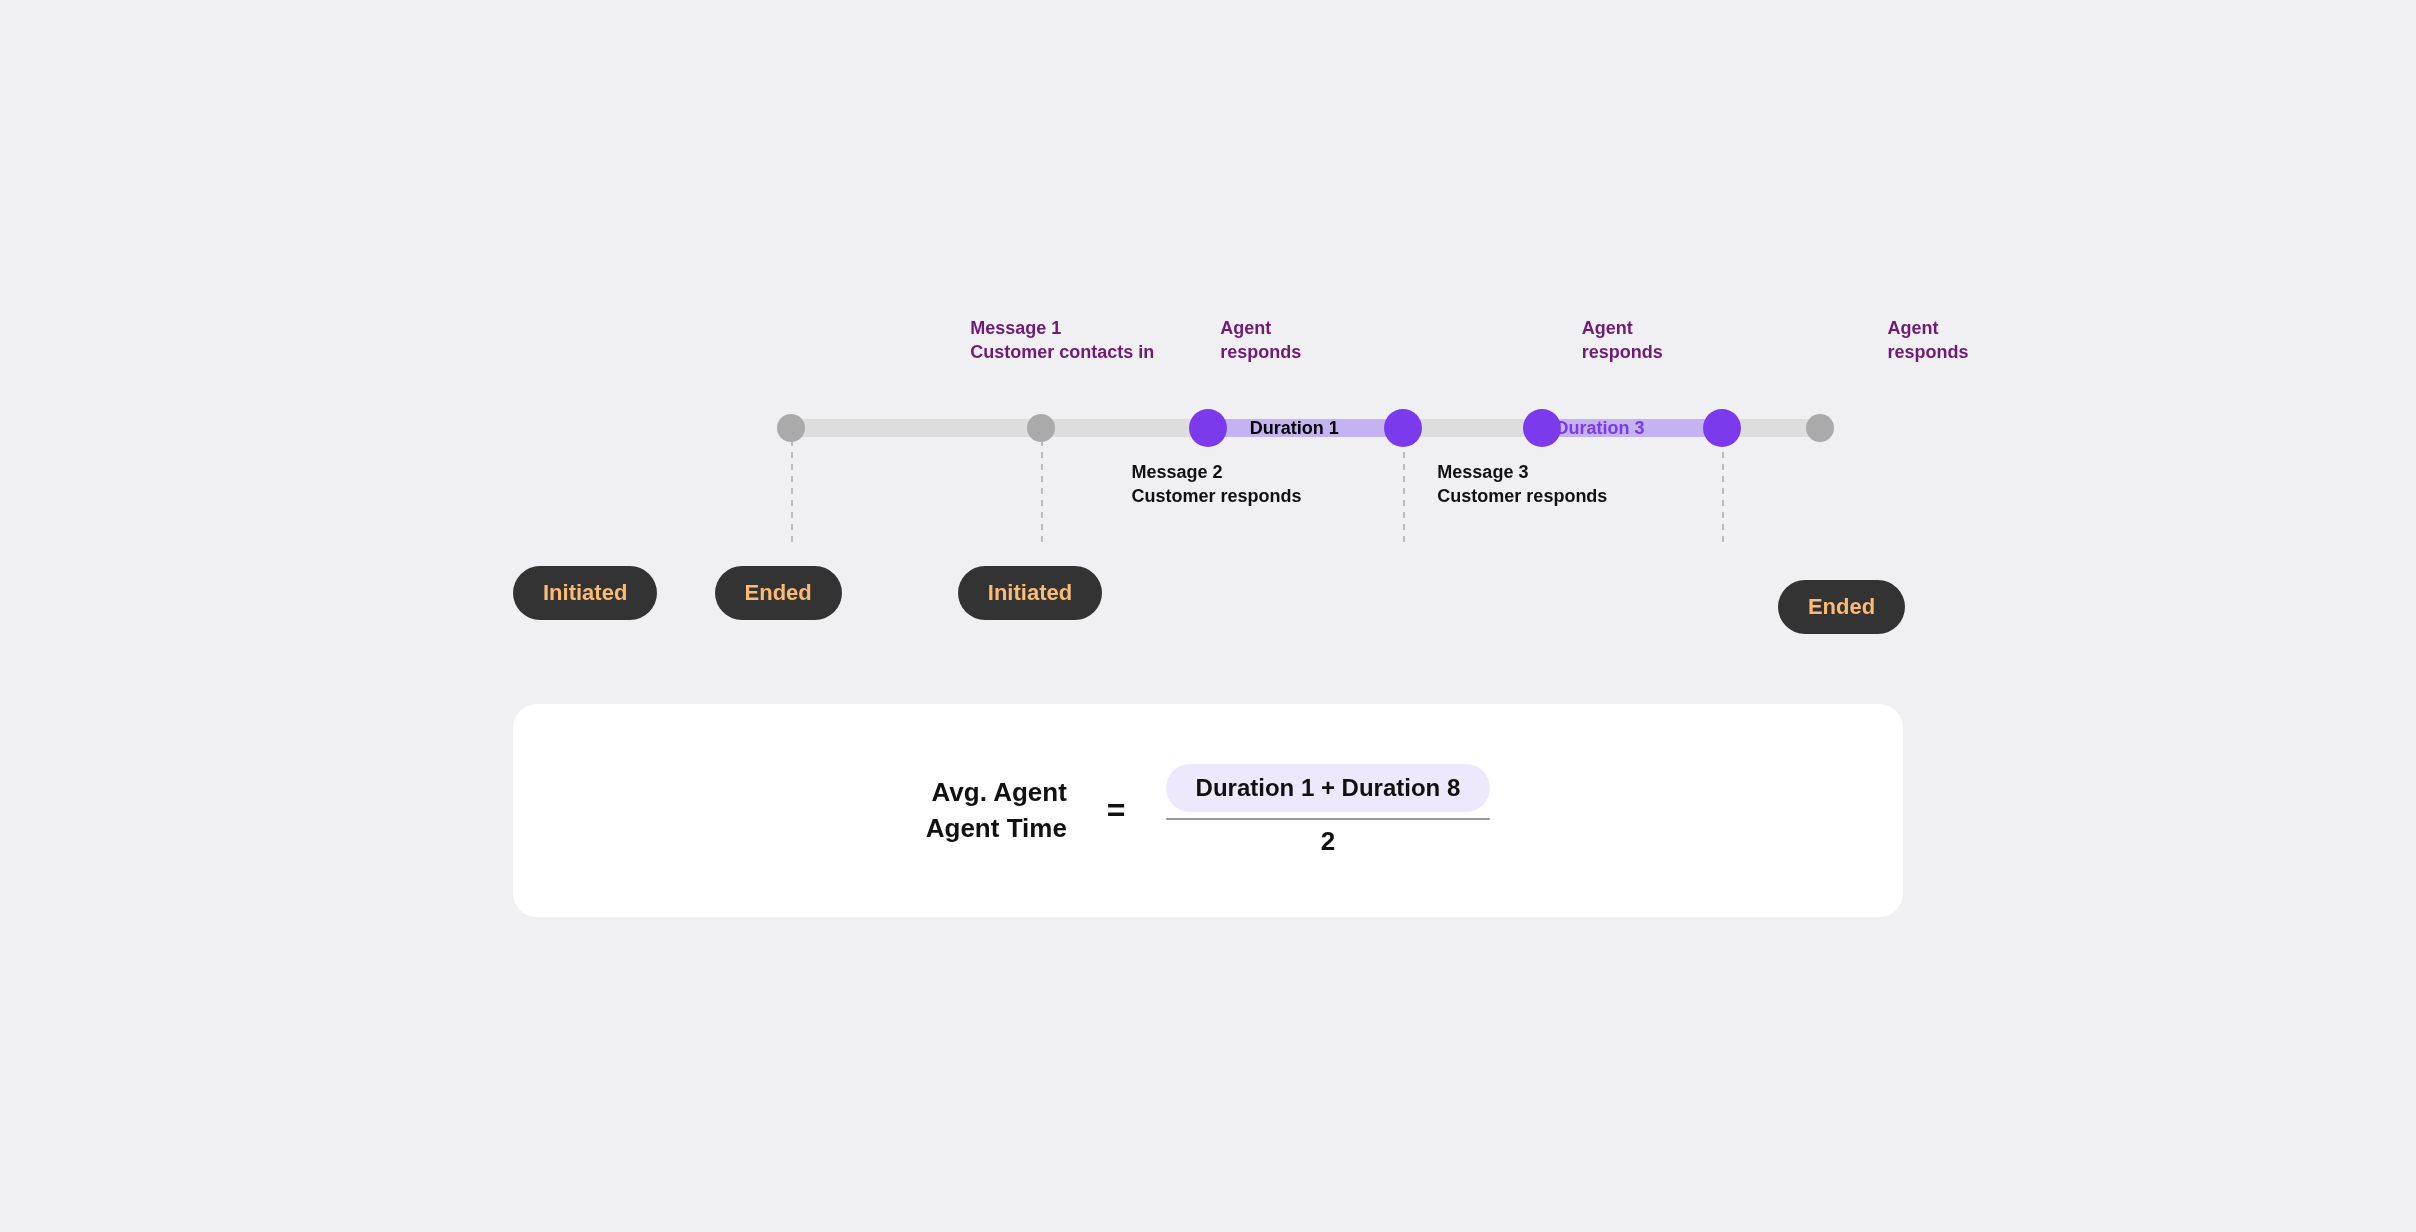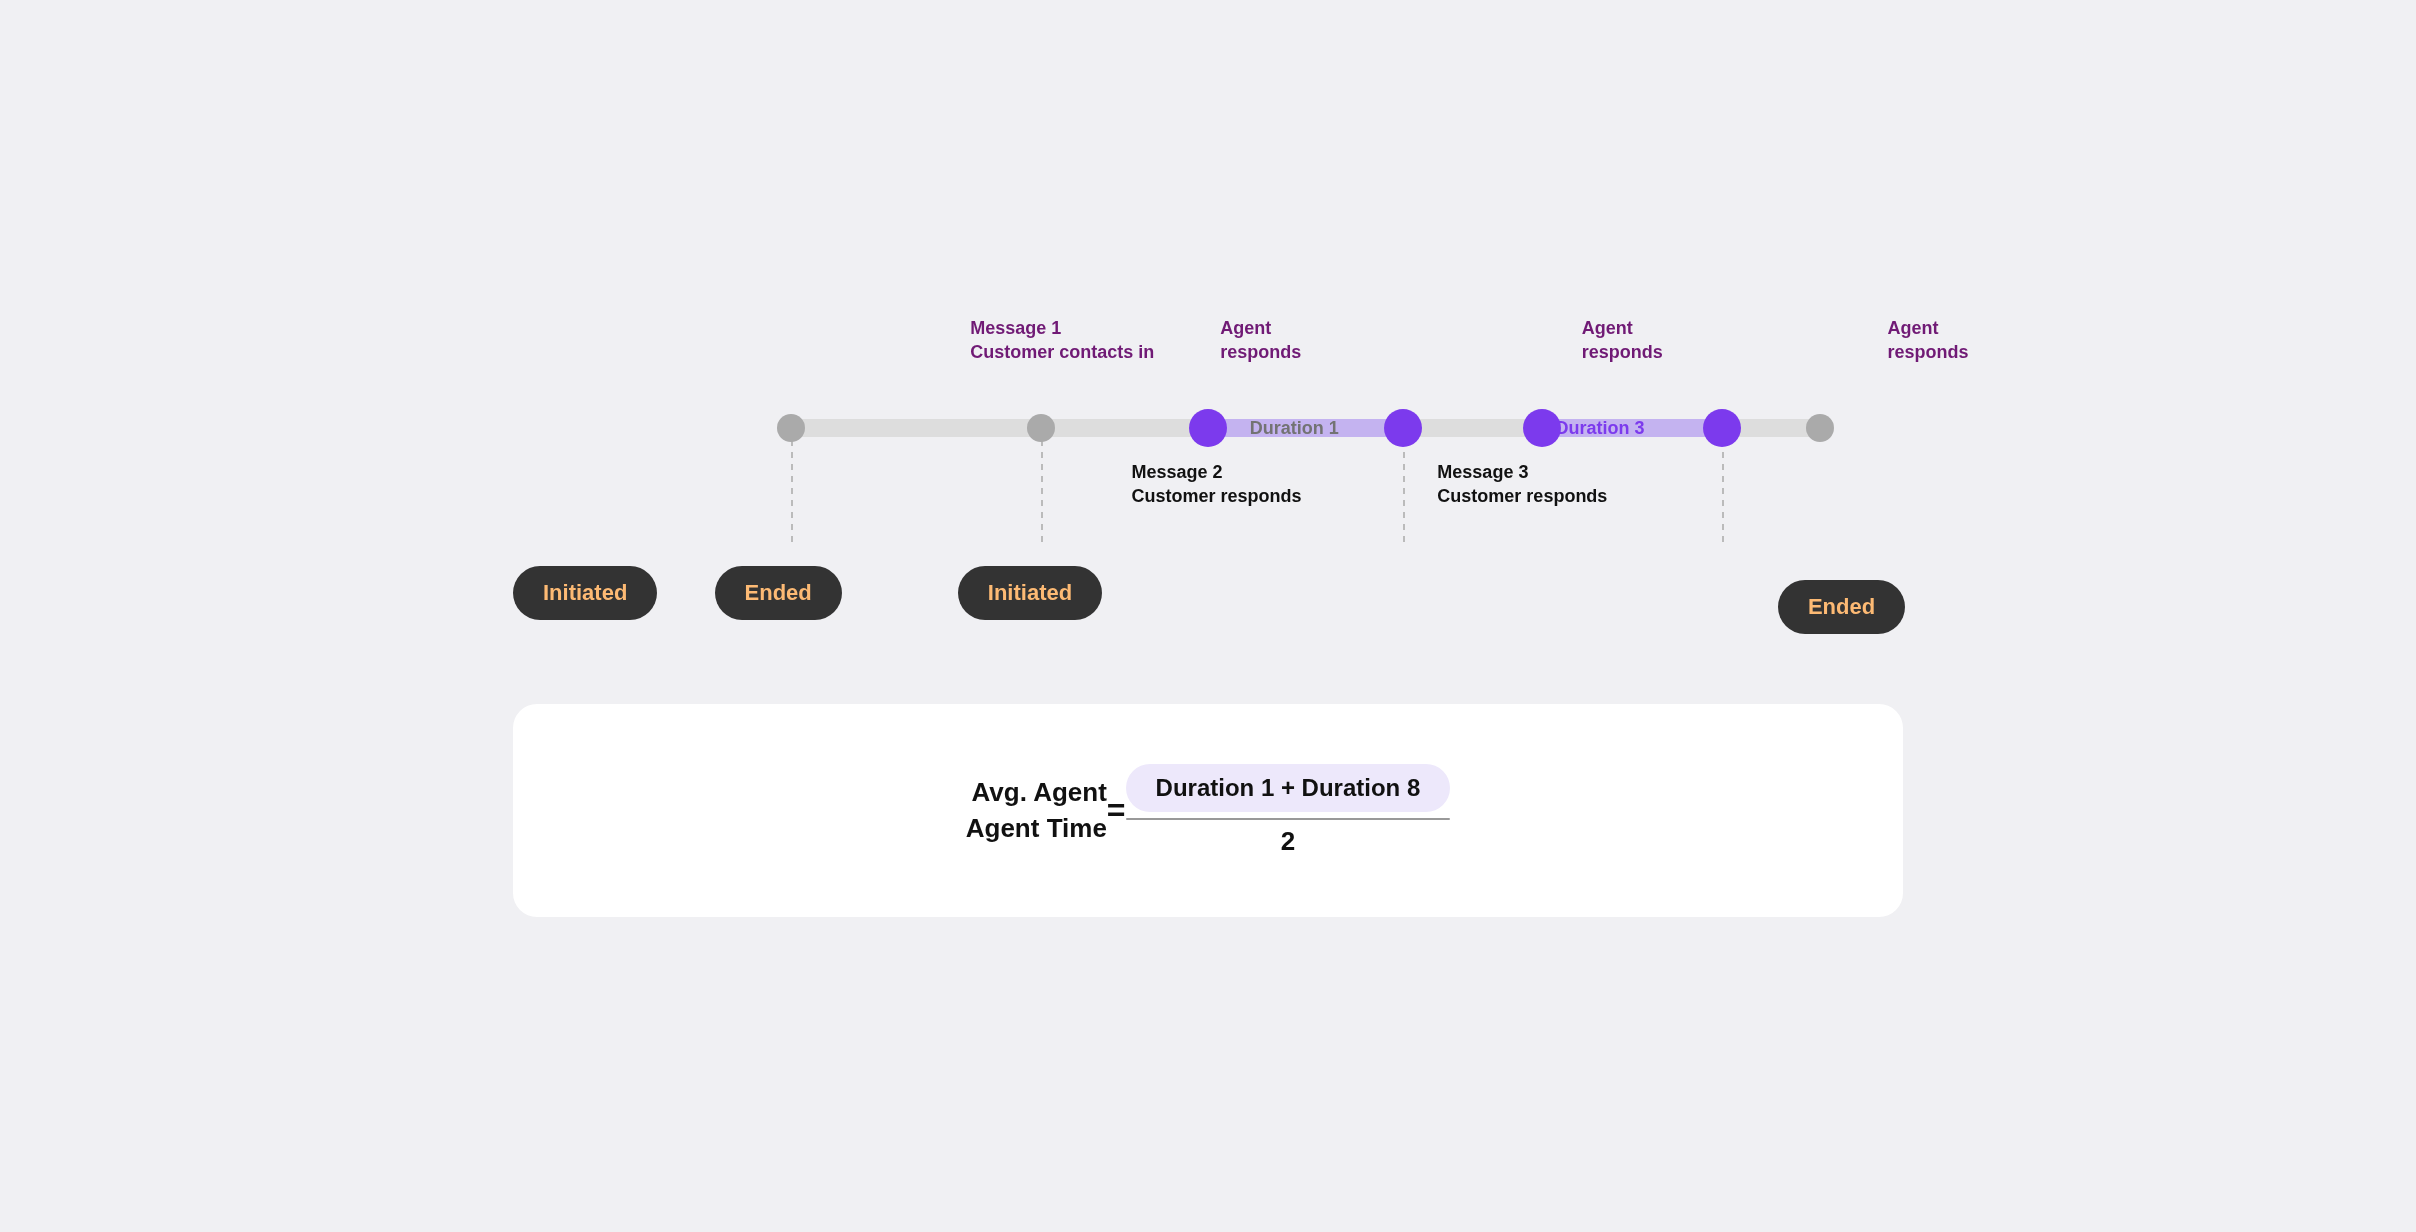--- a/index.html
+++ b/index.html
@@ -103,20 +103,21 @@
     }
 
     
     .formula-card {
       background: #fff;
       border-radius: 24px;
       padding: 60px 44px;
       display: flex;
       align-items: center;
       justify-content: center;
+      gap: 40px;
       margin-top: 10px;
     }
     .formula-label {
       font-size: 26px;
       font-weight: 800;
       color: #111;
       line-height: 1.4;
       text-align: right;
     }
     .formula-equals {
@@ -166,21 +167,21 @@
       </div>
 
     <div class="track-wrapper" id="track-wrapper" style="position: relative;">
       <div class="track" id="track" style="height: 44px; position: relative; margin: 0px; width: 1390px;">
       <div style="position: absolute; top: 50%; transform: translateY(-50%); left: 278px; width: 1028.6px; height: 18px; background: rgb(221, 221, 221); border-radius: 9px;"></div>
           <div style="position: absolute; top: 50%; transform: translateY(-50%); left: 278px; width: 417px; height: 18px; border-radius: 9px; background: rgb(221, 221, 221);"></div>
           <div style="position: absolute; top: 50%; transform: translateY(-50%); left: 695px; width: 194.6px; height: 18px; border-radius: 9px; background: rgb(196, 179, 240);"></div>
           <div style="position: absolute; top: 50%; transform: translateY(-50%); left: 889.6px; width: 139px; height: 18px; border-radius: 9px; background: rgb(221, 221, 221);"></div>
           <div style="position: absolute; top: 50%; transform: translateY(-50%); left: 1028.6px; width: 180.7px; height: 18px; border-radius: 9px; background: rgb(196, 179, 240);"></div>
           <div style="position: absolute; top: 50%; transform: translateY(-50%); left: 1209.3px; width: 97.3px; height: 18px; border-radius: 9px; background: rgb(221, 221, 221);"></div>
-          <div class="duration-label" style="left: 736.7px; color: #737373;">Duration 1</div>
+          <div class="duration-label" style="left: 736.7px; color: #000000;">Duration 1</div>
           <div class="duration-label" style="left: 1042.5px; color: rgb(124, 58, 237);">Duration 3</div>
           <div class="node" style="left: 278px; width: 28px; height: 28px; background: rgb(170, 170, 170); z-index: 2;"></div>
           <div class="node" style="left: 528.2px; width: 28px; height: 28px; background: rgb(170, 170, 170); z-index: 2;"></div>
           <div class="node" style="left: 695px; width: 38px; height: 38px; background: rgb(124, 58, 237); z-index: 2;"></div>
           <div class="node" style="left: 889.6px; width: 38px; height: 38px; background: rgb(124, 58, 237); z-index: 2;"></div>
           <div class="node" style="left: 1028.6px; width: 38px; height: 38px; background: rgb(124, 58, 237); z-index: 2;"></div>
           <div class="node" style="left: 1209.3px; width: 38px; height: 38px; background: rgb(124, 58, 237); z-index: 2;"></div>
           <div class="node" style="left: 1306.6px; width: 28px; height: 28px; background: rgb(170, 170, 170); z-index: 2;"></div>
         </div>
     <div style="position: absolute; left: 278px; top: 22px; width: 2px; height: 120px; background: repeating-linear-gradient(rgb(187, 187, 187) 0px, rgb(187, 187, 187) 6px, transparent 6px, transparent 12px); z-index: 1;"></div>

